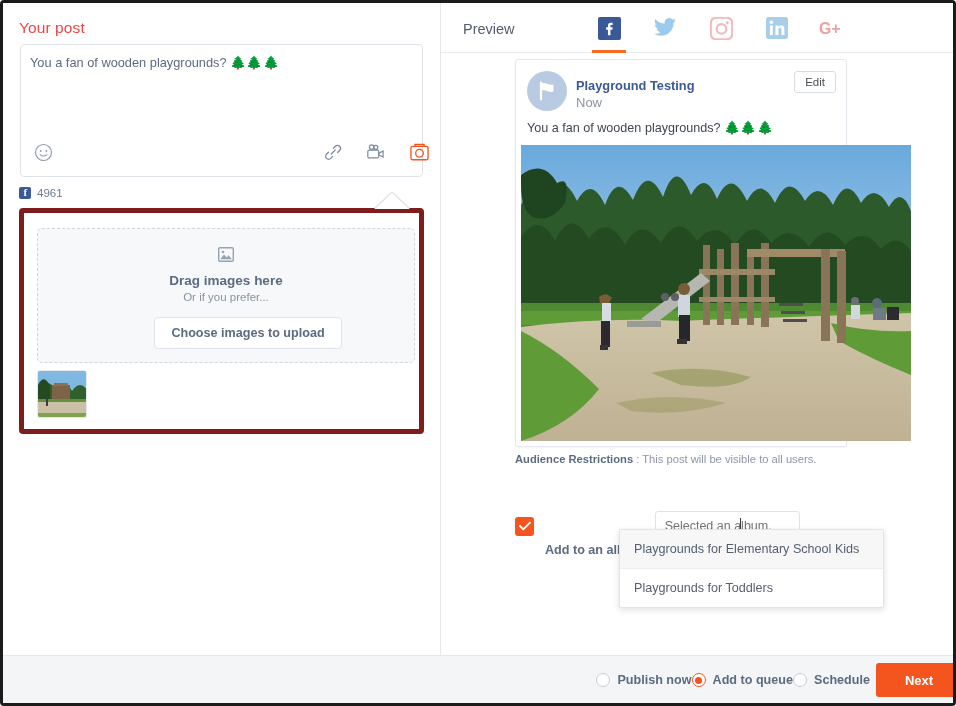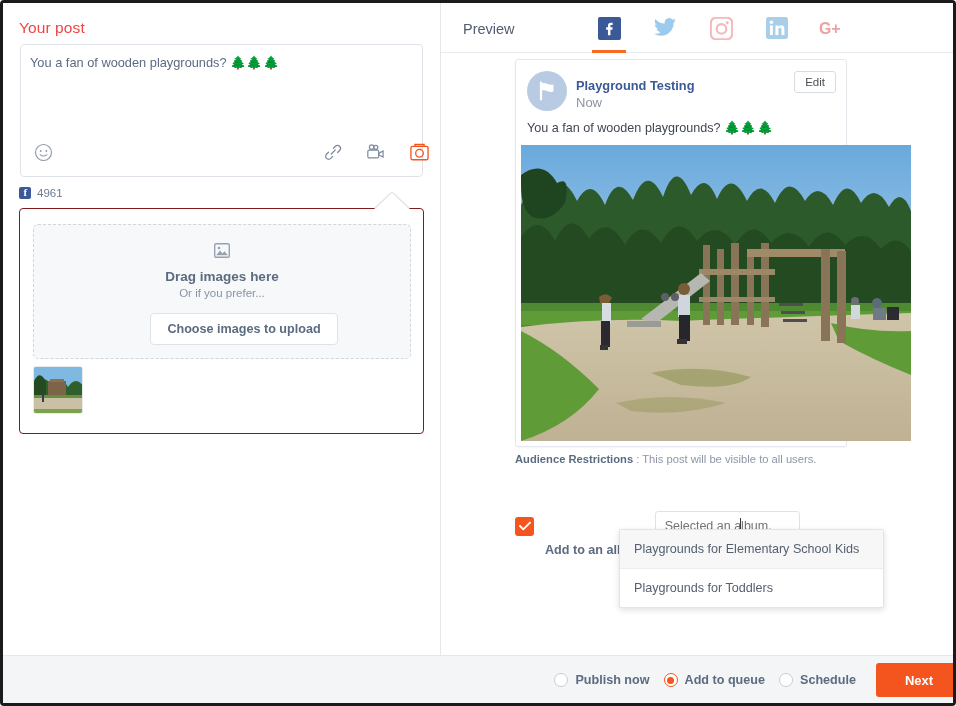--- a/index.html
+++ b/index.html
@@ -90,21 +90,21 @@
     font-family: "Liberation Serif", serif;
     font-weight: bold;
     font-size: 11px;
   }
 
   .dropzone-card {
     position: absolute;
     left: 16px; top: 205px;
     width: 405px; height: 226px;
     background: #ffffff;
-    border: 1px solid #7f1d1d;
+    border: 5px solid #7f1d1d;
     border-radius: 4px;
   }
   .callout-arrow {
     position: absolute;
     left: 372px; top: 190px;
     width: 0; height: 0;
     border-left: 17px solid transparent;
     border-right: 17px solid transparent;
     border-bottom: 16px solid #ffffff;
     filter: drop-shadow(0 -1px 0 #e2e5ea) drop-shadow(-1px 0 0 #e2e5ea) drop-shadow(1px 0 0 #e2e5ea);
@@ -341,21 +341,21 @@
     width: 950px; height: 48px;
     background: #f4f5f7;
     border-top: 1px solid #e4e7ec;
   }
   .footer-inner {
     position: absolute;
     right: 0; top: 0;
     height: 48px;
     display: flex;
     align-items: center;
-    gap: 14px;
+    gap: 0;
     padding-right: 0;
   }
   .radio-opt {
     display: flex; align-items: center; gap: 7px;
     cursor: pointer;
   }
   .radio {
     width: 14px; height: 14px;
     border-radius: 50%;
     border: 1.5px solid #c8cdd4;

